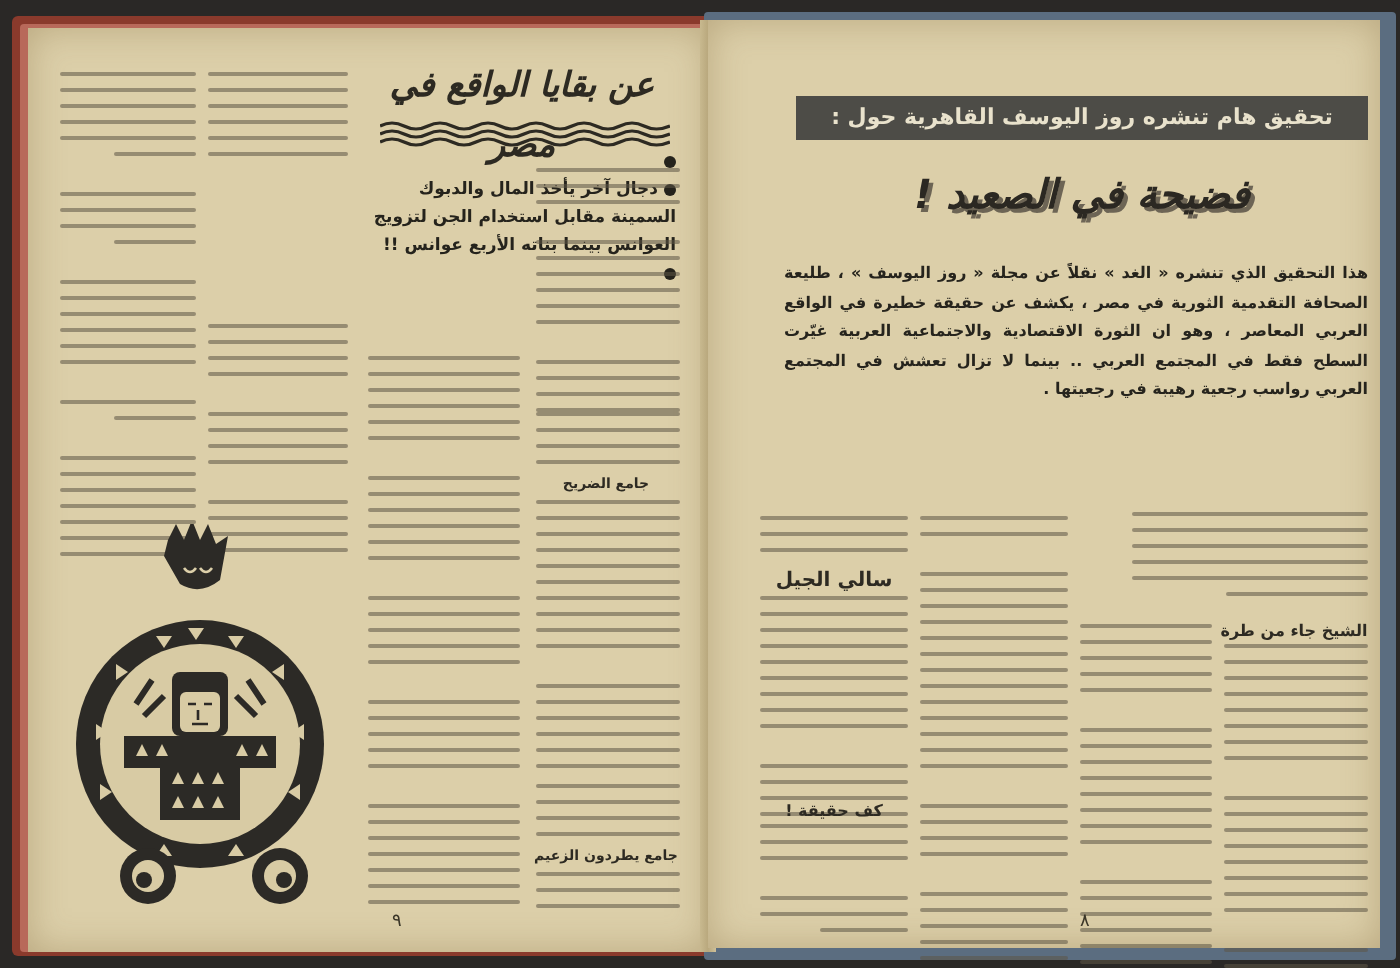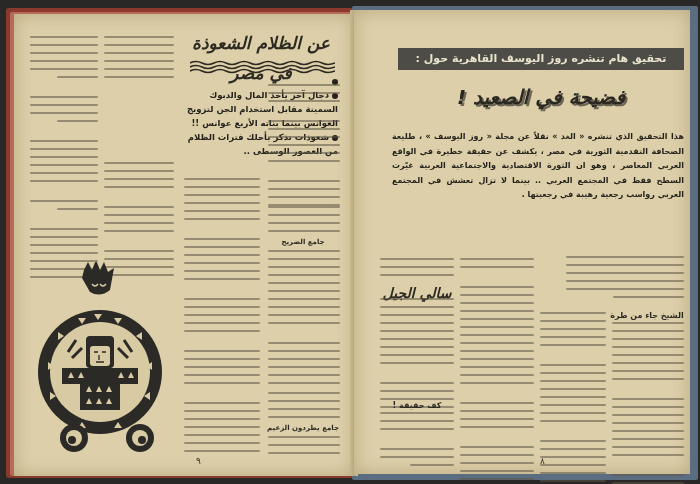--- a/index.html
+++ b/index.html
@@ -37,31 +37,31 @@
 </head>
 <body>
 
 <div class="spread">
   <div class="cover-left"></div>
   <div class="cover-left-inner"></div>
   <div class="cover-right"></div>
 
   <div class="page page-left"></div>
 
-  <div class="txt rtl lp-title">عن الظلام الشعوذة في مصر</div>
+  <div class="txt rtl lp-title">عن بقايا الواقع في مصر</div>
   <svg class="waves" viewBox="0 0 145 14">
     <path d="M0 3 Q6 0 12 3 T24 3 T36 3 T48 3 T60 3 T72 3 T84 3 T96 3 T108 3 T120 3 T132 3 T145 3" stroke="#2d2a22" stroke-width="1.6" fill="none"></path>
     <path d="M0 7 Q6 4 12 7 T24 7 T36 7 T48 7 T60 7 T72 7 T84 7 T96 7 T108 7 T120 7 T132 7 T145 7" stroke="#2d2a22" stroke-width="1.6" fill="none"></path>
     <path d="M0 11 Q6 8 12 11 T24 11 T36 11 T48 11 T60 11 T72 11 T84 11 T96 11 T108 11 T120 11 T132 11 T145 11" stroke="#2d2a22" stroke-width="1.6" fill="none"></path>
   </svg>
 
   <div class="bullets rtl">
     <div class="bullet"><span class="dot"></span></div>
     <div class="bullet"><span class="dot"></span><span>دجال آخر يأخذ المال والدبوك السمينة مقابل استخدام الجن لتزويج العوانس بينما بناته الأربع عوانس !!</span></div>
-    <div class="bullet"><span class="dot"></span><span>شعوذات تذكر بأحلك فترات الظلام من العصور الوسطى ..</span></div>
+    <div class="bullet"><span class="dot"></span></div>
   </div>
 
   <div class="col-lines" style="left:30px;top:36px;width:68px;">
     <span></span>
       <span></span>
       <span></span>
       <span></span>
       <span></span>
       <span class="short"></span>
       <span class="gap"></span>
@@ -347,21 +347,21 @@
       <span></span>
       <span></span>
       <span></span>
       <span></span>
   </div>
   <div class="col-lines" style="left:380px;top:258px;width:74px;">
     <span></span>
       <span></span>
       <span></span>
   </div>
-  <div class="txt head-small rtl" style="left:380px;top:282px;width:74px;font-size:14px;font-style:italic;">سالي الجيل</div>
+  <div class="txt head-small rtl" style="left:380px;top:282px;width:74px;font-size:10px;">سالي الجيل</div>
   <div class="col-lines" style="left:380px;top:298px;width:74px;">
     <span></span>
       <span></span>
       <span></span>
       <span></span>
       <span></span>
       <span></span>
       <span></span>
       <span></span>
       <span></span>

